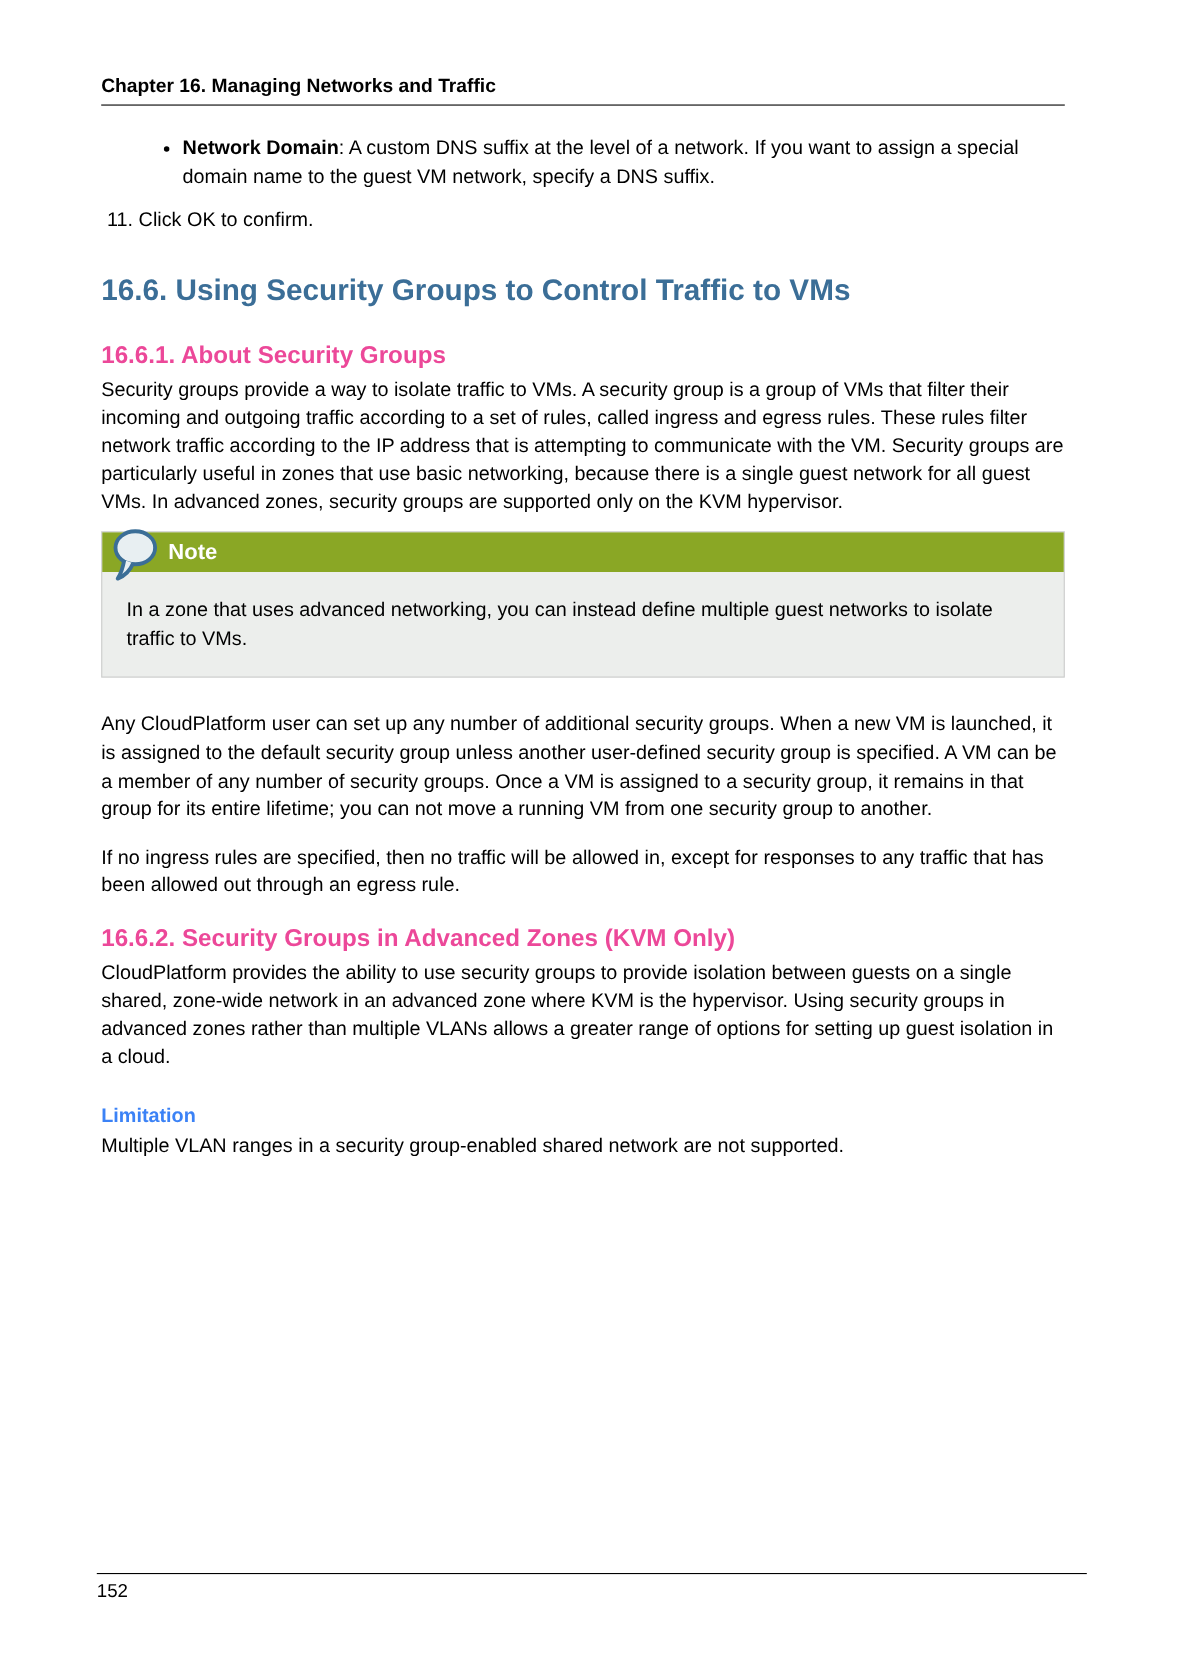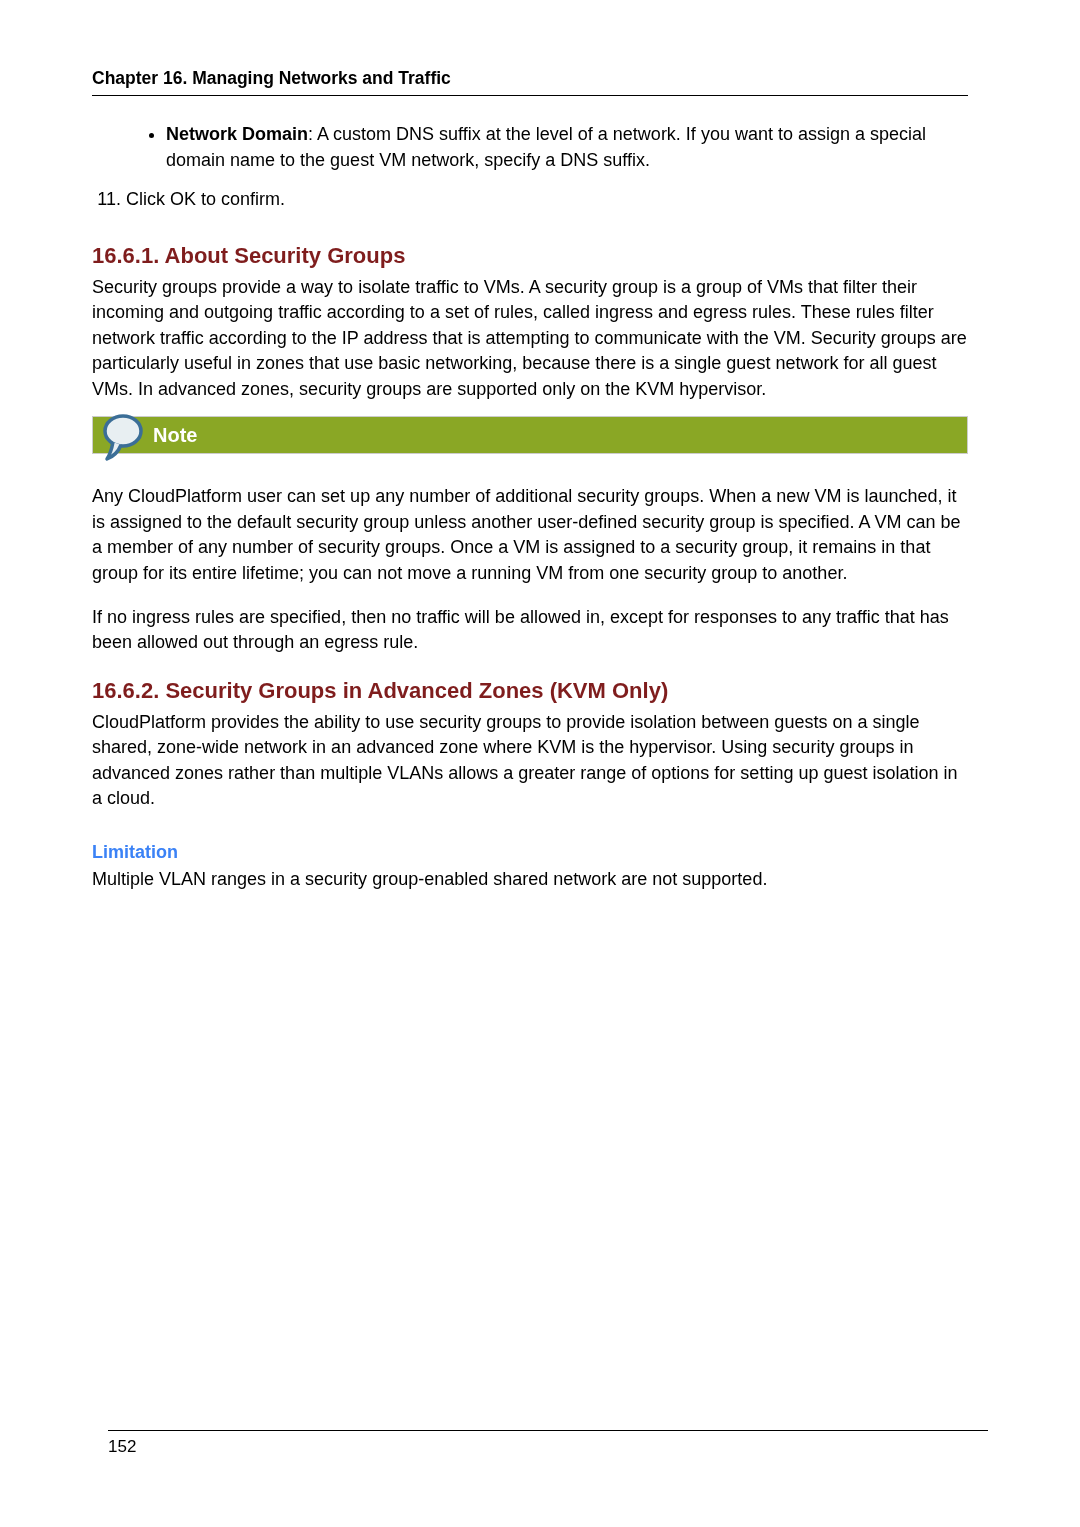--- a/index.html
+++ b/index.html
@@ -38,21 +38,21 @@
     font-size: 18px;
     line-height: 1.42;
   }
   h1.sec-h1 {
     color: #3b6e97;
     font-size: 27px;
     font-weight: 700;
     margin: 36px 0 30px 0;
   }
   h2.sec-h2 {
-    color: #7f1d1d;
+    color: #ec4899;
     font-size: 22px;
     font-weight: 700;
     margin: 22px 0 6px 0;
   }
   h3.sec-h3 {
     color: #3b82f6;
     font-size: 18px;
     font-weight: 700;
     margin: 30px 0 4px 0;
   }
@@ -90,21 +90,21 @@
     height: 54px;
   }
   .note-body {
     padding: 22px 22px 22px 22px;
     font-size: 18px;
     line-height: 1.42;
   }
 
   .footer-line {
     position: absolute;
-    left: 108px;
+    left: 88px;
     right: 92px;
     bottom: 70px;
     border-top: 1.2px solid #000;
     padding-top: 6px;
     font-size: 17px;
   }
 </style>
 </head>
 <body>
 
@@ -115,33 +115,35 @@
   <ul class="bullet">
     <li>
       <span class="label-bold">Network Domain</span><span>: A custom DNS suffix at the level of a network. If you want to assign a special domain name to the guest VM network, specify a DNS suffix.</span>
     </li>
   </ul>
 
   <ol class="steps" start="11">
     <li>Click OK to confirm.</li>
   </ol>
 
+  <h1 class="sec-h1">16.6. Using Security Groups to Control Traffic to VMs</h1>
 
   <h2 class="sec-h2">16.6.1. About Security Groups</h2>
   <p class="body tight">Security groups provide a way to isolate traffic to VMs. A security group is a group of VMs that filter their incoming and outgoing traffic according to a set of rules, called ingress and egress rules. These rules filter network traffic according to the IP address that is attempting to communicate with the VM. Security groups are particularly useful in zones that use basic networking, because there is a single guest network for all guest VMs. In advanced zones, security groups are supported only on the KVM hypervisor.</p>
 
   <div class="note-box">
     <div class="note-head">
       <svg class="note-icon" viewBox="0 0 48 54">
         <ellipse cx="24" cy="20" rx="18" ry="15" fill="#e8eff2" stroke="#3b6e97" stroke-width="3.5"></ellipse>
         <path d="M14 31 Q12 42 8 48 Q18 44 22 34" fill="#e8eff2" stroke="#3b6e97" stroke-width="3.5" stroke-linejoin="round"></path>
         <ellipse cx="24" cy="20" rx="14.5" ry="11.5" fill="#e8eff2"></ellipse>
       </svg>
       <span class="note-title">Note</span>
     </div>
+    <div class="note-body">In a zone that uses advanced networking, you can instead define multiple guest networks to isolate traffic to VMs.</div>
   </div>
 
   <p class="body">Any CloudPlatform user can set up any number of additional security groups. When a new VM is launched, it is assigned to the default security group unless another user-defined security group is specified. A VM can be a member of any number of security groups. Once a VM is assigned to a security group, it remains in that group for its entire lifetime; you can not move a running VM from one security group to another.</p>
   <p class="body">If no ingress rules are specified, then no traffic will be allowed in, except for responses to any traffic that has been allowed out through an egress rule.</p>
 
   <h2 class="sec-h2">16.6.2. Security Groups in Advanced Zones (KVM Only)</h2>
   <p class="body">CloudPlatform provides the ability to use security groups to provide isolation between guests on a single shared, zone-wide network in an advanced zone where KVM is the hypervisor. Using security groups in advanced zones rather than multiple VLANs allows a greater range of options for setting up guest isolation in a cloud.</p>
 
   <h3 class="sec-h3">Limitation</h3>
   <p class="body">Multiple VLAN ranges in a security group-enabled shared network are not supported.</p>

